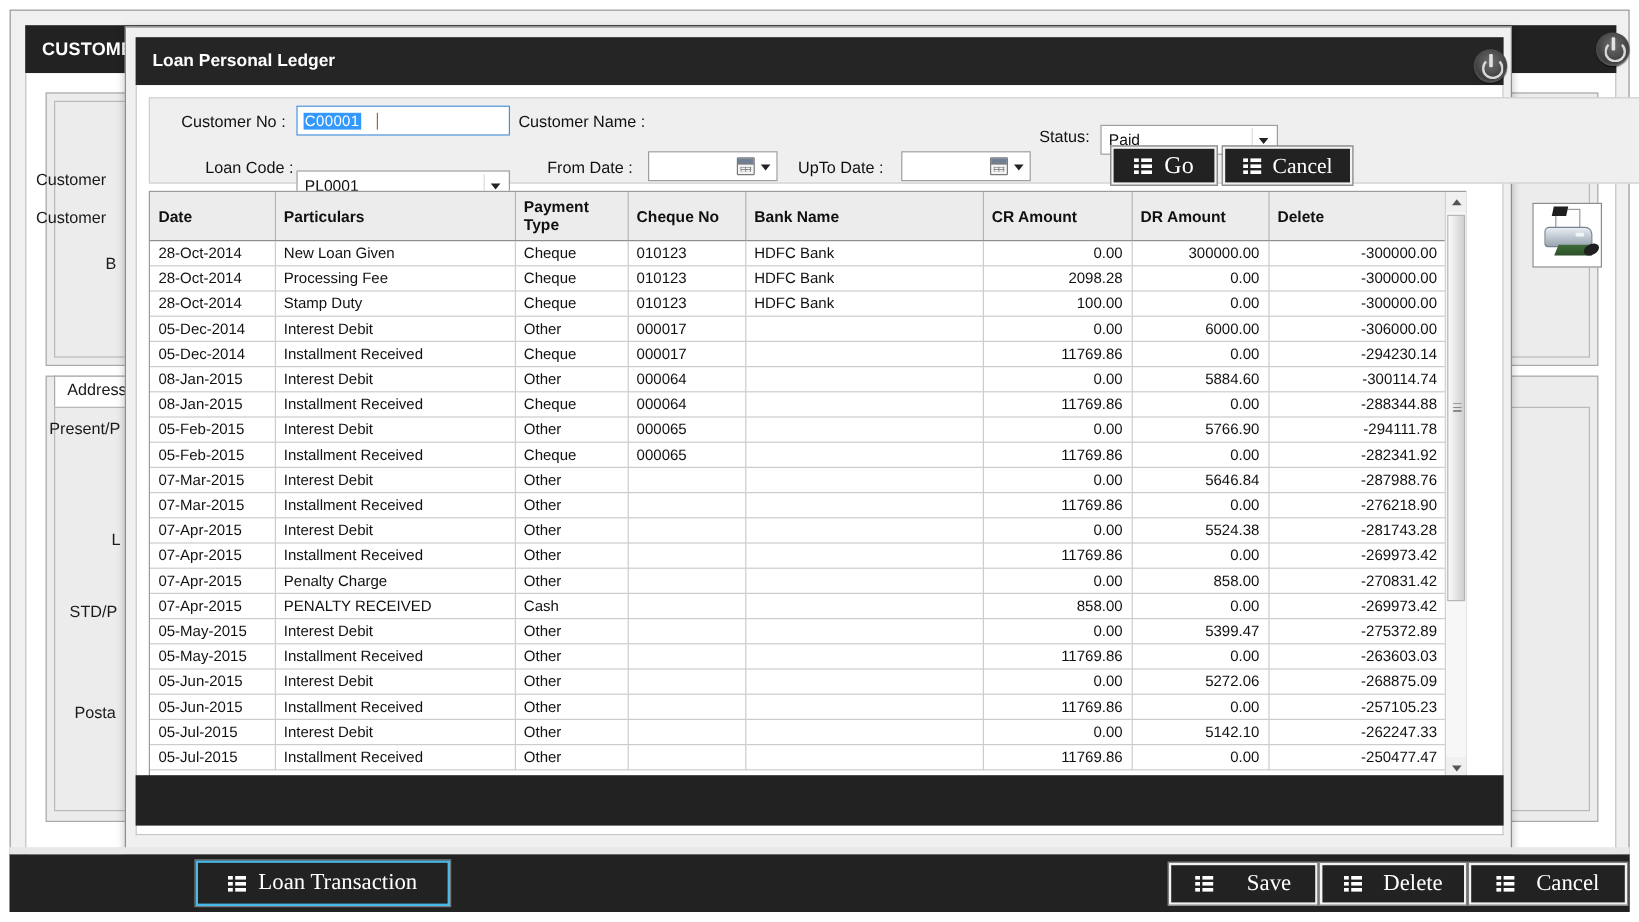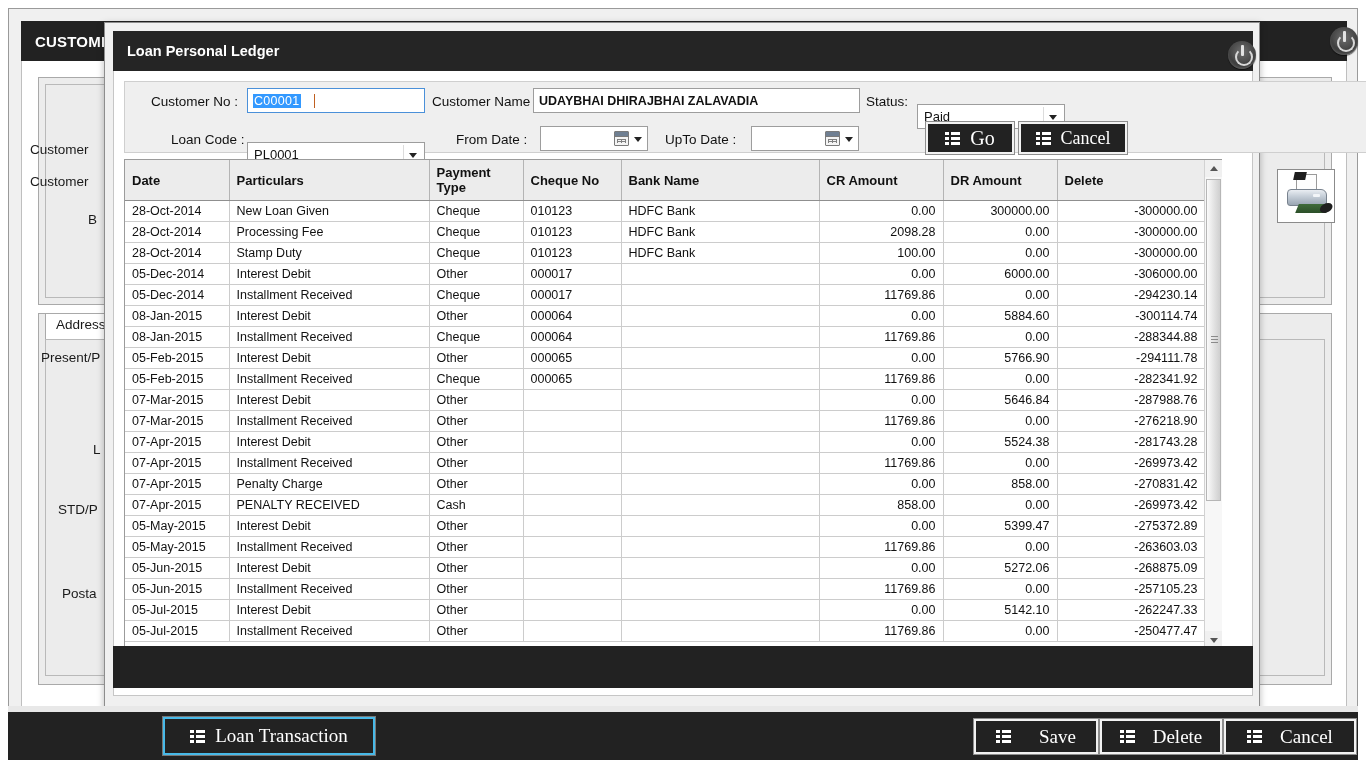--- a/index.html
+++ b/index.html
@@ -312,25 +312,22 @@
 
       <div class="form-area">
 
         <div class="lbl" style="left:26px; top:12px;">Customer No :</div>
         <div class="txtbox focused" style="left:122px; top:6px; width:178px; height:25px;">
           <span class="sel-text">C00001</span>
             <span class="caret"></span>
         </div>
 
         <div class="lbl" style="left:307px; top:12px;">Customer Name :</div>
-        <div class="txtbox" style="left:408px; top:6px; width:327px; height:25px;">
-          <span>UDAYBHAI DHIRAJBHAI ZALAVADIA</span>
-        </div>
-
-        <div class="lbl" style="left:741px; top:12px;">Status:</div>
+
+        <div class="lbl" style="left:741px; top:24px;">Status:</div>
         <div class="combo" style="left:792px; top:6px; width:148px; height:25px;">
           <span>Paid</span>
           <span class="sep"></span>
             <span class="arrow"></span>
         </div>
 
         <div class="lbl" style="left:46px; top:50px;">Loan Code :</div>
         <div class="combo" style="left:122px; top:44px; width:178px; height:25px;">
           <span>PL0001</span>
           <span class="sep"></span>

